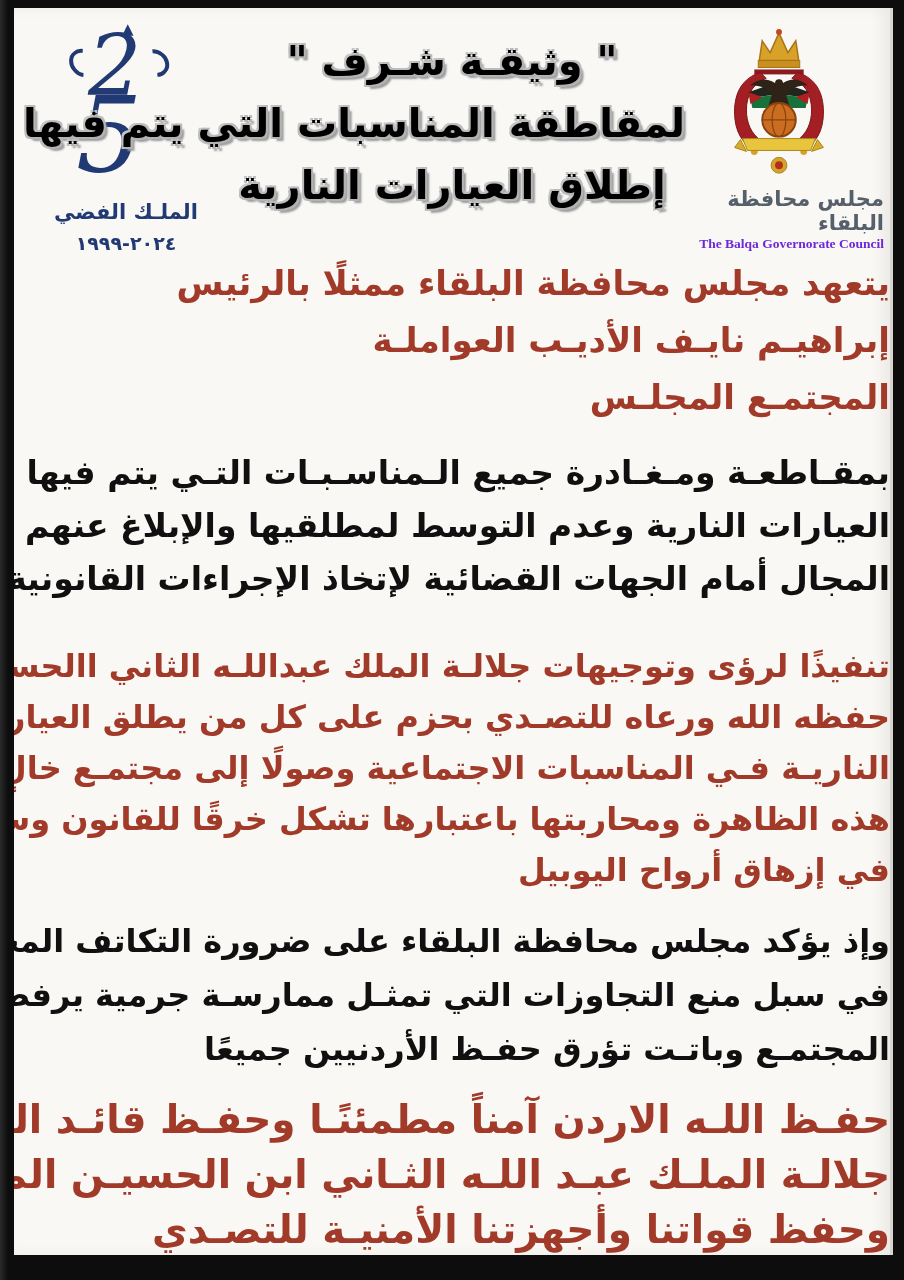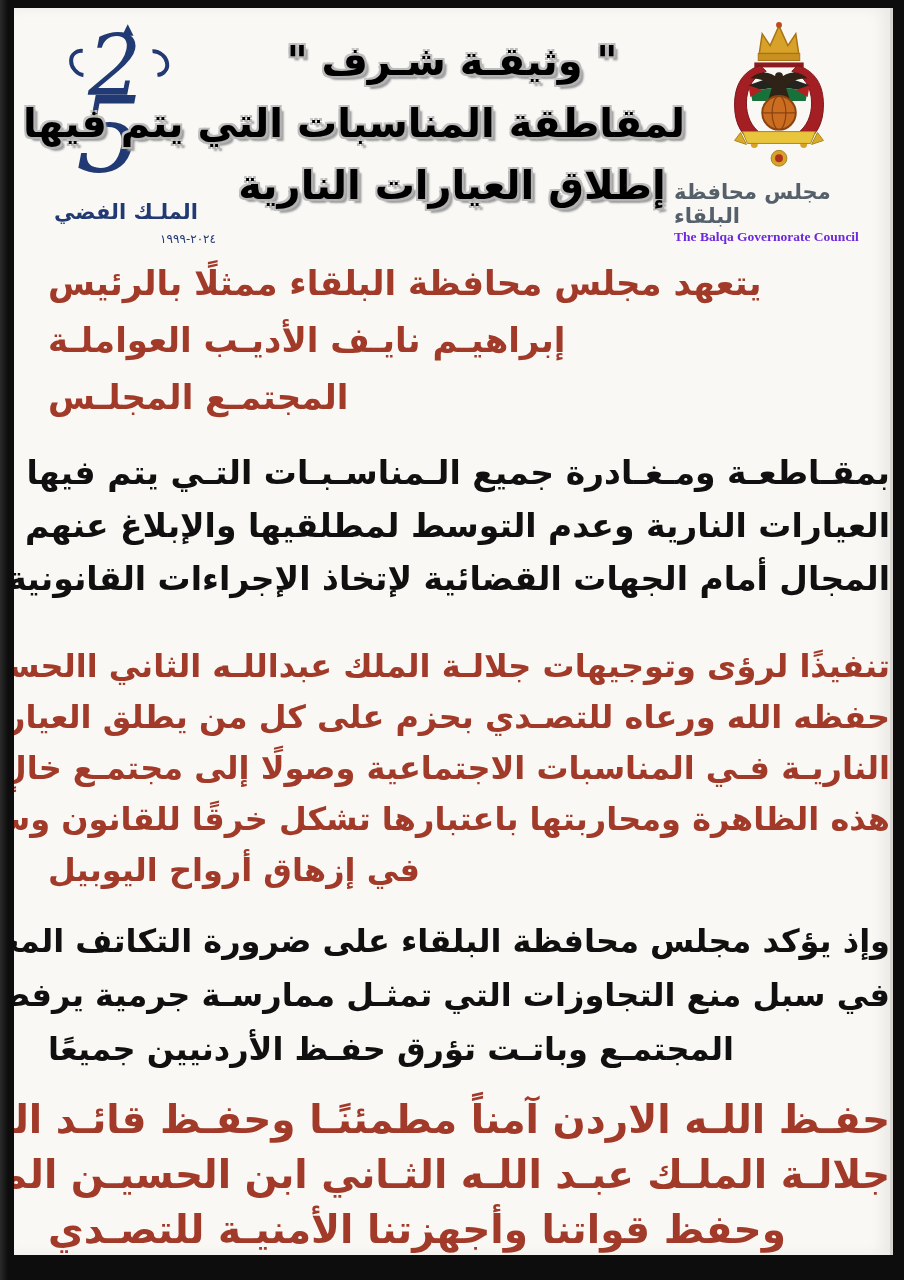--- a/index.html
+++ b/index.html
@@ -36,42 +36,42 @@
     border-right-color:transparent; border-bottom-color:transparent;
   }
   .jub-curl-l { left:34px; transform:rotate(-40deg); }
   .jub-curl-r { left:106px; transform:rotate(130deg); }
   .jub-5 {
     position:absolute; left:40px; top:62px;
     font-family:"DejaVu Serif", serif; font-style:italic;
     font-size:104px; line-height:1; color:#223a73;
   }
   .jub-name { font-size:21px; font-weight:bold; margin-top:8px; }
-  .jub-years { font-size:12px; font-weight:normal; letter-spacing:2px; margin-top:8px;text-align:right; }
+  .jub-years { font-size:19px; font-weight:bold; letter-spacing:2px; margin-top:8px; }
 
   .doc-title {
     position:absolute; left:205px; right:205px; top:22px;
     text-align:center; color:#000; font-weight:bold;
   }
   .doc-title .line {
     font-size:40px; line-height:62px; white-space:nowrap;
     text-shadow:2px 2px 0 #b3b3b3, -2px 2px 0 #bcbcbc, 2px -2px 0 #bcbcbc,
                 -2px -2px 0 #c6c6c6, 4px 4px 2px #9c9c9c;
   }
 
   .council {
-    position:absolute; right:6px; top:12px; width:210px; text-align:left;
+    position:absolute; right:6px; top:19px; width:210px; text-align:right;
   }
   .council svg { display:block; margin:0 auto; }
   .council-ar { font-size:21px; font-weight:bold; color:#55606b; margin-top:2px; }
   .council-en { font-family:"Liberation Serif", serif; font-size:13.5px;
                 font-weight:bold; color:#6d28d9; margin-top:1px; }
 
   
-  .para { position:absolute; left:0; right:0; text-align:left; font-weight:bold; direction:rtl;padding-left:34px; }
+  .para { position:absolute; left:0; right:0; text-align:right; font-weight:bold; direction:rtl; }
   .para .line { white-space:nowrap; }
   .para.red   { color:#a23a29; }
   .para.black { color:#101010; }
 
   .p1 { top:247px;  font-size:34px; }  .p1 .line { line-height:57px; }
   .p2 { top:438px;  font-size:33px; }  .p2 .line { line-height:53px; }
   .p3 { top:633px;  font-size:32px; }  .p3 .line { line-height:51px; }
   .p4 { top:906px;  font-size:32px; }  .p4 .line { line-height:54px; }
   .p5 { top:1084px; font-size:39px; }  .p5 .line { line-height:55px; }
 </style>

